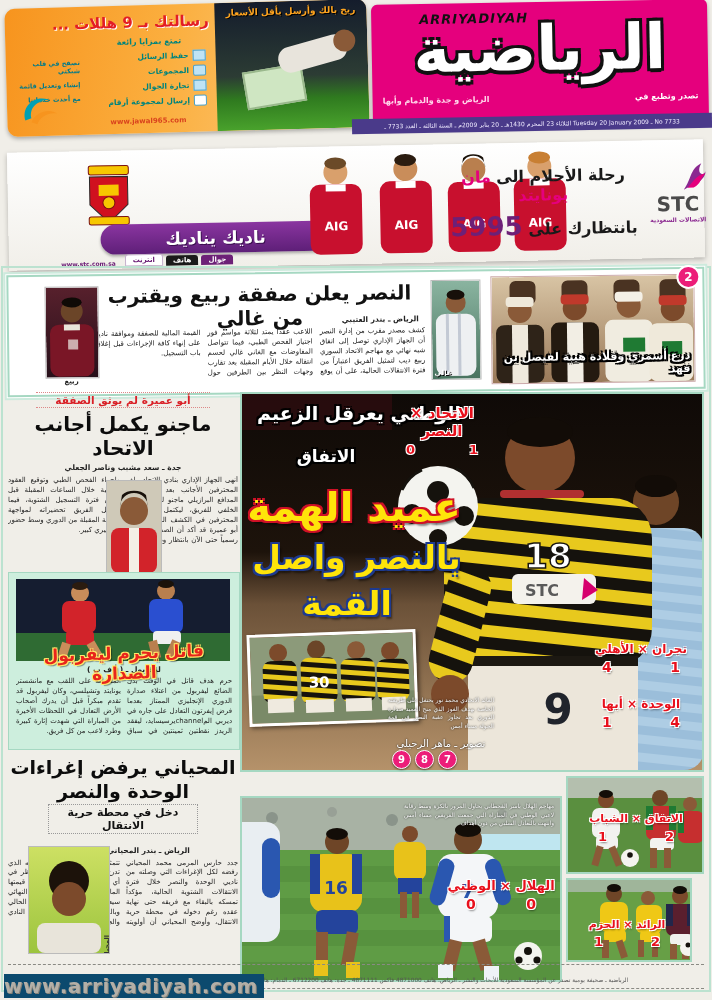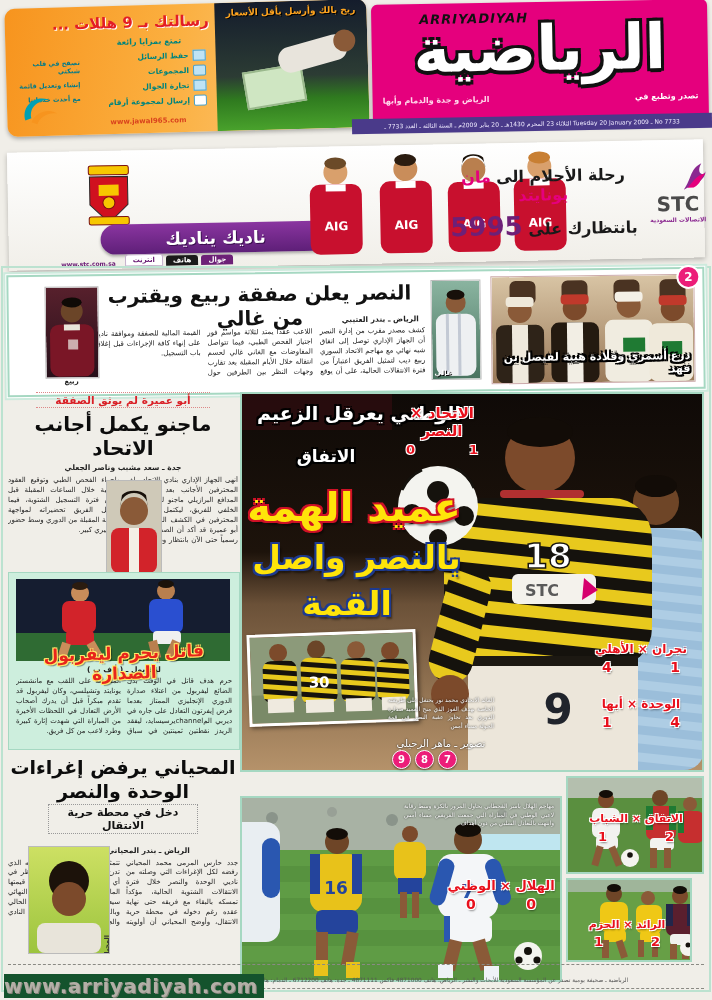--- a/index.html
+++ b/index.html
@@ -582,15 +582,15 @@
       <div class="nums ow" style="font-size:13px;padding:3px 22px 0 22px;">
         <span>1</span>
         <span>2</span>
       </div>
     </div>
   </div>
 
   <div class="abs rtl ctr" style="left:8px;top:964px;width:696px;border-top:1px dashed #8a8a84;border-bottom:1px dashed #8a8a84;padding:2px 0;">
     <span style="font-size:5.8px;color:#555;">الرياضية ـ صحيفة يومية تصدر عن المؤسسة السعودية للأبحاث والنشر ـ الرياض: هاتف 4871000 فاكس 4871111 ـ جدة: هاتف 6712200 ـ الدمام: هاتف 8275555 ـ أبها ـ التوزيع والاشتراكات: الشركة الوطنية الموحدة للتوزيع</span>
   </div>
-  <div class="abs b" style="left:4px;top:974px;font-size:20px;color:#b3afa7;text-shadow:1px 1px 0 #858279;letter-spacing:0.5px;background:#14532d;padding:0 6px 0 0;">www.arriyadiyah.com</div>
+  <div class="abs b" style="left:4px;top:974px;font-size:20px;color:#b3afa7;text-shadow:1px 1px 0 #858279;letter-spacing:0.5px;background:#0c4a6e;padding:0 6px 0 0;">www.arriyadiyah.com</div>
 
 </div>
 
 </body></html>

